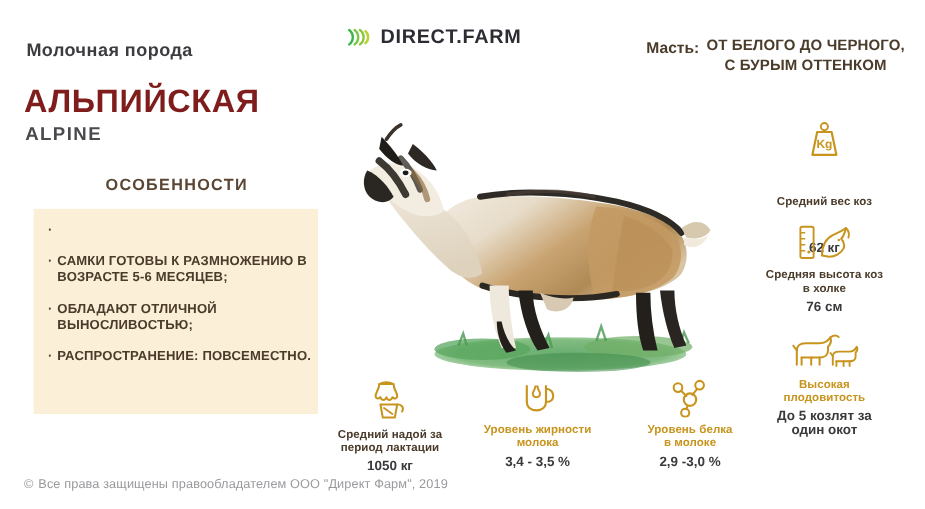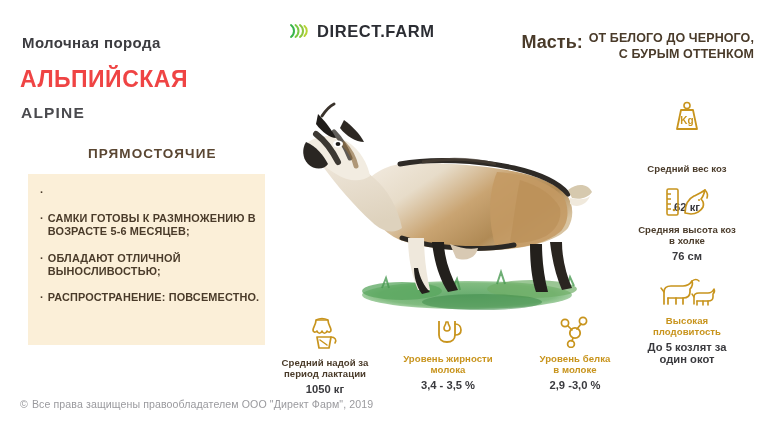--- a/index.html
+++ b/index.html
@@ -20,21 +20,21 @@
     font-family:"Liberation Sans",sans-serif;line-height:1;
   }
 
   
   .kicker{
     position:absolute;left:22px;top:34px;
     font-size:15px;font-weight:bold;color:#3c3c40;letter-spacing:.4px;
   }
   .breed-title{
     position:absolute;left:20px;top:53px;
-    font-size:23px;font-weight:bold;color:#ef4444;letter-spacing:.5px;line-height:1;
+    font-size:27px;font-weight:bold;color:#7f1d1d;letter-spacing:.5px;line-height:1;
   }
   .breed-latin{
     position:absolute;left:21px;top:104px;
     font-size:15.5px;font-weight:bold;color:#4a4a4e;letter-spacing:1.2px;
   }
 
   
   .features-heading{
     position:absolute;left:88px;top:146px;
     font-size:13.5px;font-weight:bold;color:#5a4632;letter-spacing:1.1px;
@@ -49,24 +49,24 @@
   }
   .feature-item{
     display:flex;align-items:flex-start;gap:4px;
     font-size:10.9px;font-weight:bold;color:#4a3b2a;
     letter-spacing:.15px;line-height:13.2px;margin-bottom:13px;
   }
   .feature-bullet{color:#4a3b2a;line-height:13.2px;}
 
   
   .coat{position:absolute;right:17px;top:31px;display:flex;align-items:flex-start;gap:6px;}
-  .coat-label{font-size:18px;font-weight:bold;color:#4a3b2a;white-space:nowrap;padding-top:1px;}
+  .coat-label{font-size:13px;font-weight:bold;color:#4a3b2a;white-space:nowrap;padding-top:1px;}
   .coat-value{
     font-size:12.5px;font-weight:bold;color:#4a3b2a;line-height:15.5px;
-    text-align:right;letter-spacing:.1px;
+    text-align:center;letter-spacing:.1px;
   }
 
   
   .goat-art{position:absolute;left:282px;top:72px;width:320px;height:250px;}
 
   
   .stat{position:absolute;display:flex;flex-direction:column;align-items:center;}
   .stat-icon{display:block;}
   .stat-label{
     font-size:9.6px;font-weight:bold;color:#4a3b2a;text-align:center;
@@ -114,21 +114,21 @@
   <div class="breed-latin">ALPINE</div>
 
   <div class="coat">
     <span class="coat-label">Масть:</span>
     <span class="coat-value">
       <span>ОТ БЕЛОГО ДО ЧЕРНОГО,</span><br>
       <span>С БУРЫМ ОТТЕНКОМ</span>
     </span>
   </div>
 
-  <div class="features-heading">ПРЯМОСТОЯЧИЕ</div>
+  <div class="features-heading">ОСОБЕННОСТИ</div>
   <div class="features-box"></div>
   <div class="features-list">
     <div class="feature-item">
       <span class="feature-bullet">·</span>
     </div>
     <div class="feature-item">
       <span class="feature-bullet">·</span>
       <span>САМКИ ГОТОВЫ К РАЗМНОЖЕНИЮ В ВОЗРАСТЕ 5-6 МЕСЯЦЕВ;</span>
     </div>
     <div class="feature-item">

